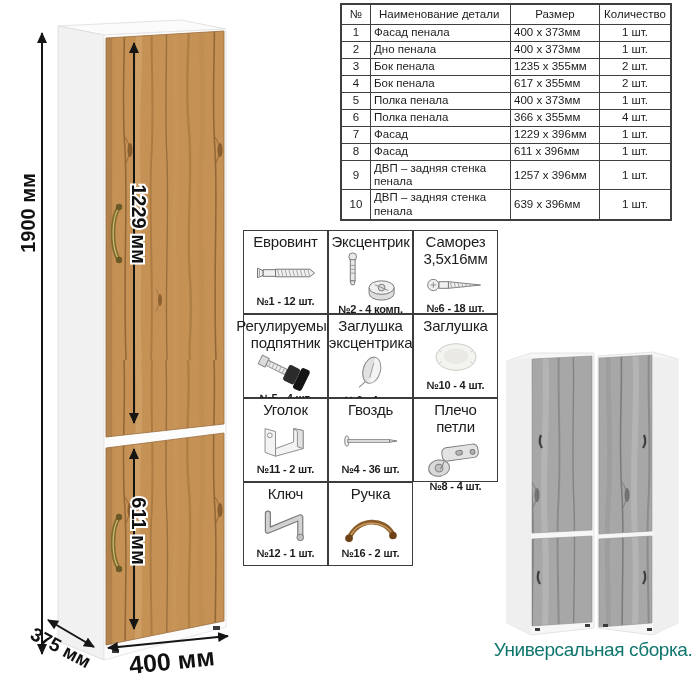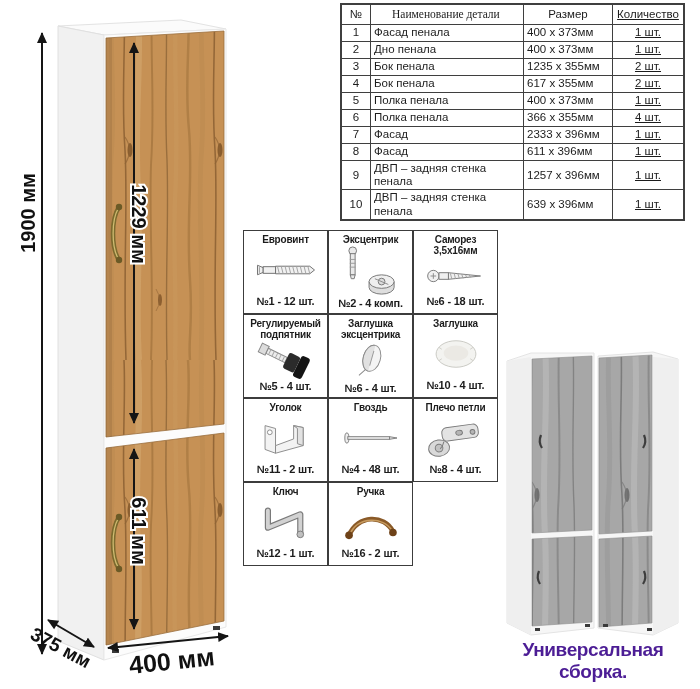--- a/index.html
+++ b/index.html
@@ -16,42 +16,42 @@
   }
   .parts-table th,.parts-table td{
     border:1px solid #3f3f3f;padding:1px 3px;vertical-align:middle;
     overflow:hidden;white-space:normal;
   }
   .parts-table th{font-weight:400;height:17px;}
   .parts-table td{height:14px;}
   .col-num{width:22px;text-align:center;}
   .col-name{width:128px;text-align:left;padding-left:5px;}
   .col-size{width:82px;}
-  .col-qty{width:64px;text-align:center;text-decoration:underline;}
-  .parts-table th.col-name{padding-left:21px;font-family:Liberation Serif, serif;}
+  .col-qty{width:64px;text-align:center;}
+  .parts-table th.col-name{padding-left:8px;}
   
   .hw-grid{
     position:absolute;left:243px;top:230px;width:255px;
     display:grid;grid-template-columns:repeat(3,85px);grid-auto-rows:84px;
   }
   .hw-cell{
     border:1px solid #3c3c3c;box-sizing:border-box;
     display:flex;flex-direction:column;align-items:center;
     background:#fff;
   }
   .hw-title{
-    font-size:10px;font-weight:bold;text-align:center;line-height:1.12;
+    font-size:15px;font-weight:normal;text-align:center;line-height:1.12;
     padding-top:3px;white-space:pre-line;letter-spacing:-0.2px;
   }
   .hw-icon{flex:1;display:flex;align-items:center;justify-content:center;width:100%;}
   .hw-count{font-size:11px;font-weight:bold;text-align:center;padding-bottom:6px;letter-spacing:-0.2px;}
   
   .universal-label{
     position:absolute;left:488px;top:639px;width:210px;text-align:center;
-    font-size:19px;font-weight:bold;color:#4c1d95;letter-spacing:-0.4px;
+    font-size:19px;font-weight:normal;color:#0f766e;letter-spacing:-0.4px;
   }
   
   .cabinet-art{position:absolute;left:0;top:0;}
   .gray-art{position:absolute;left:497px;top:345px;}
   svg text{font-family:"Liberation Sans", sans-serif;}
 </style>
 </head>
 <body>
 
 <div class="canvas">
@@ -169,21 +169,21 @@
         </tr>
       <tr>
           <td class="col-num">6</td>
           <td class="col-name">Полка пенала</td>
           <td class="col-size">366 x 355мм</td>
           <td class="col-qty">4 шт.</td>
         </tr>
       <tr>
           <td class="col-num">7</td>
           <td class="col-name">Фасад</td>
-          <td class="col-size">2333 x 396мм</td>
+          <td class="col-size">1229 x 396мм</td>
           <td class="col-qty">1 шт.</td>
         </tr>
       <tr>
           <td class="col-num">8</td>
           <td class="col-name">Фасад</td>
           <td class="col-size">611 x 396мм</td>
           <td class="col-qty">1 шт.</td>
         </tr>
       <tr>
           <td class="col-num">9</td>
@@ -324,21 +324,21 @@
       <div class="hw-title">Гвоздь</div>
       <div class="hw-icon">
           <svg width="70" height="26" viewBox="0 0 72 28">
         <g stroke="#7a7a7a" stroke-width="1" fill="#eeeeee">
           <ellipse cx="10" cy="14" rx="2.2" ry="5.5"></ellipse>
           <rect x="11" y="12.6" width="45" height="2.8"></rect>
           <polygon points="56,12.6 64,14 56,15.4"></polygon>
         </g>
       </svg>
         </div>
-      <div class="hw-count">№4 - 48 шт.</div>
+      <div class="hw-count">№4 - 36 шт.</div>
     </div>
 
     <div class="hw-cell">
       <div class="hw-title">Плечо петли</div>
       <div class="hw-icon">
           <svg width="70" height="44" viewBox="0 0 72 46">
         <g transform="rotate(-8 36 23)" stroke="#7a7a7a" stroke-width="1" fill="#d9d9d9">
           <ellipse cx="17" cy="31" rx="11" ry="8.5"></ellipse>
           <circle cx="17" cy="31" r="4" fill="#c2c2c2"></circle>
           <rect x="22" y="11" width="38" height="14" rx="5" fill="#e3e3e3"></rect>

